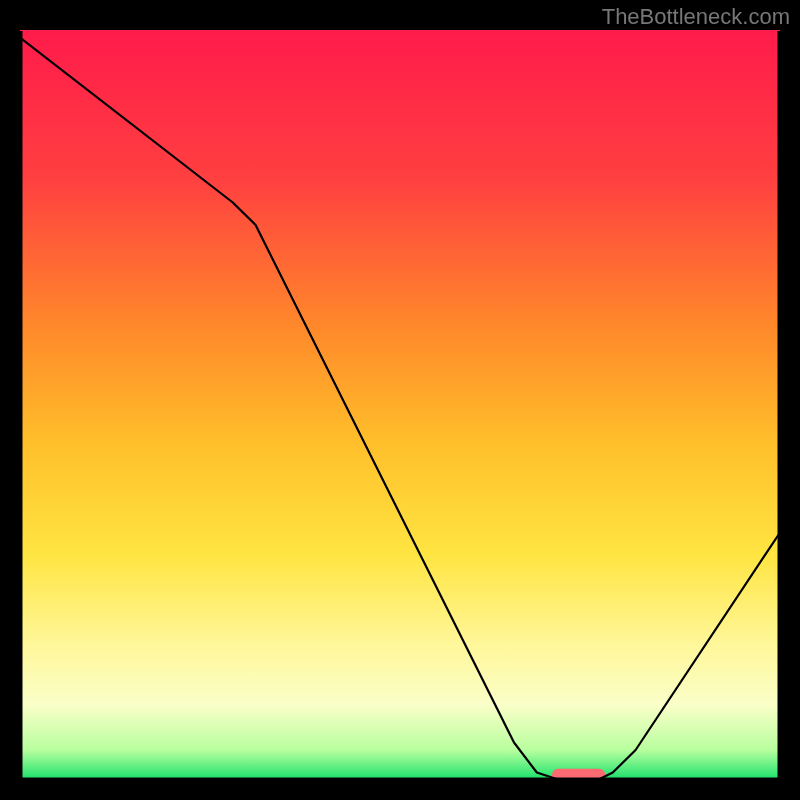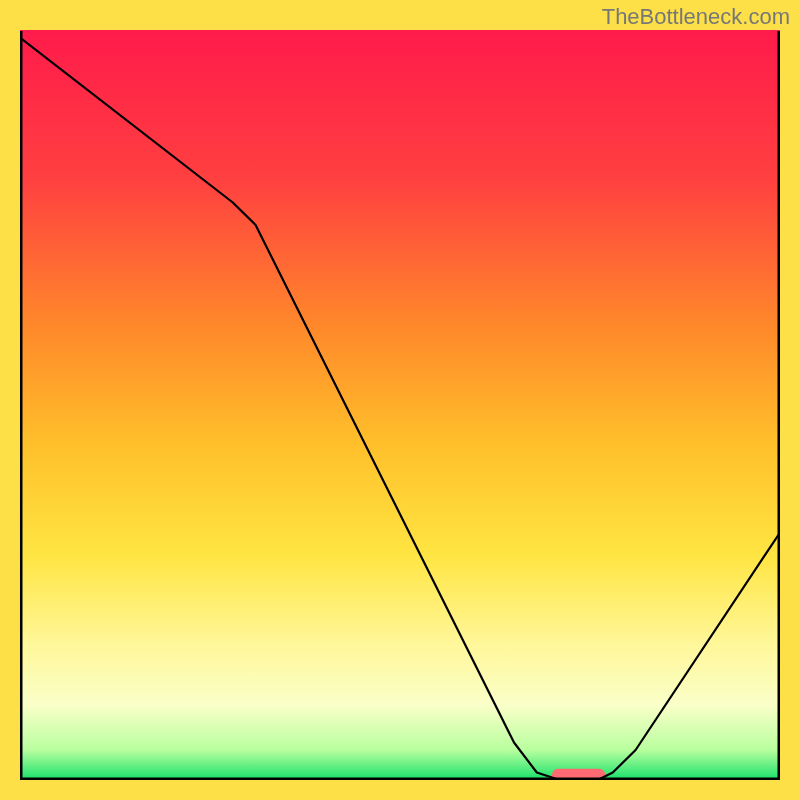--- a/index.html
+++ b/index.html
@@ -7,21 +7,21 @@
     padding: 0;
     width: 800px;
     height: 800px;
     overflow: hidden;
     font-family: Arial, Helvetica, sans-serif;
   }
   .chart-container {
     position: relative;
     width: 800px;
     height: 800px;
-    background: #fde047;
+    background: #000000;
   }
   .watermark {
     position: absolute;
     top: 4px;
     right: 10px;
     color: #777;
     font-size: 22px;
     font-weight: 500;
     font-family: Arial, sans-serif;
     z-index: 10;

